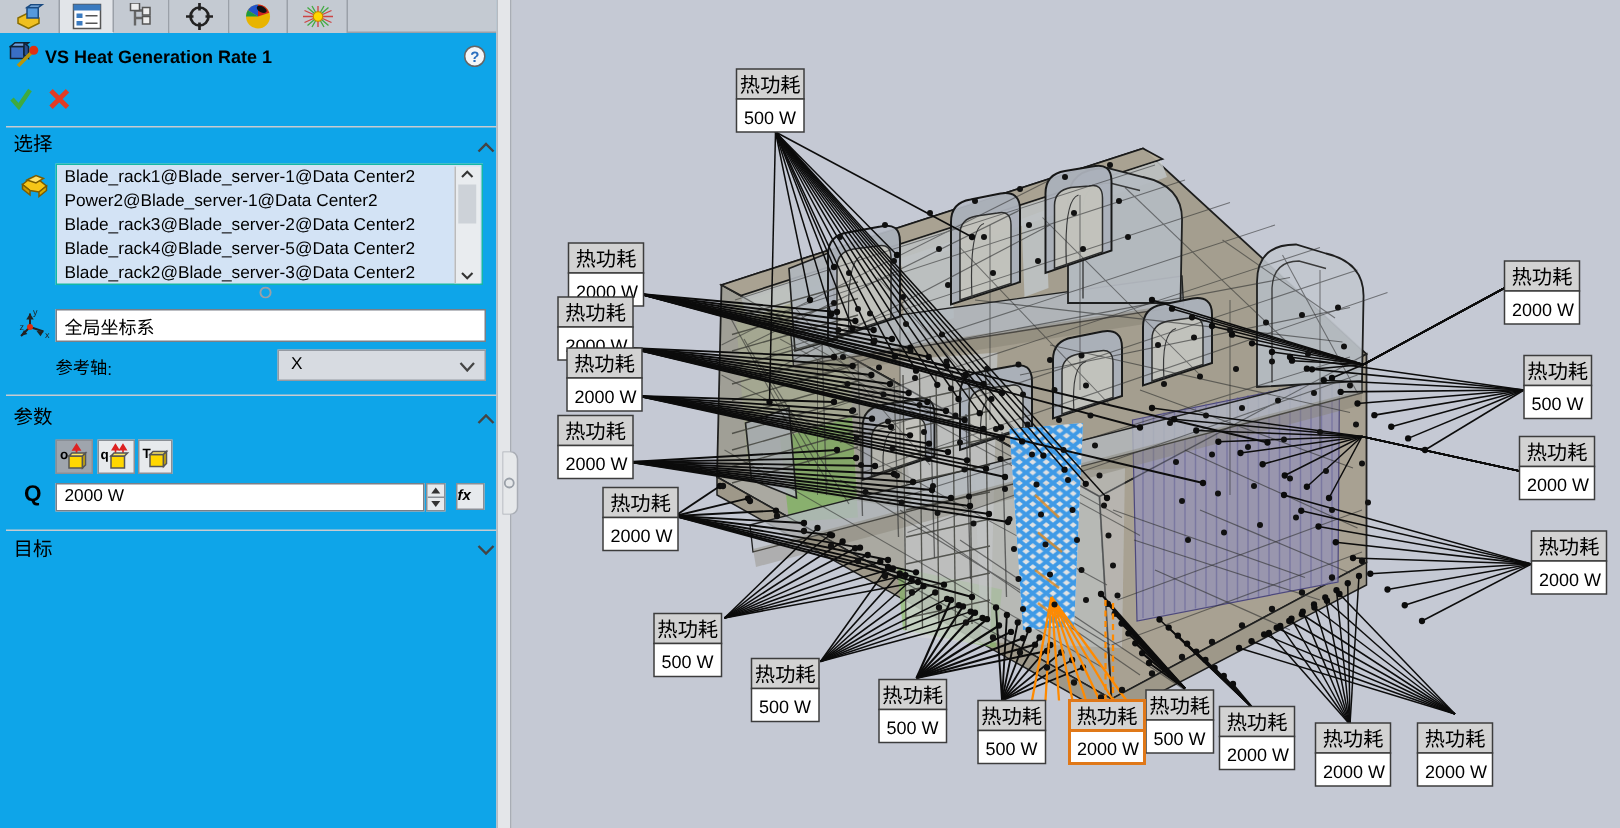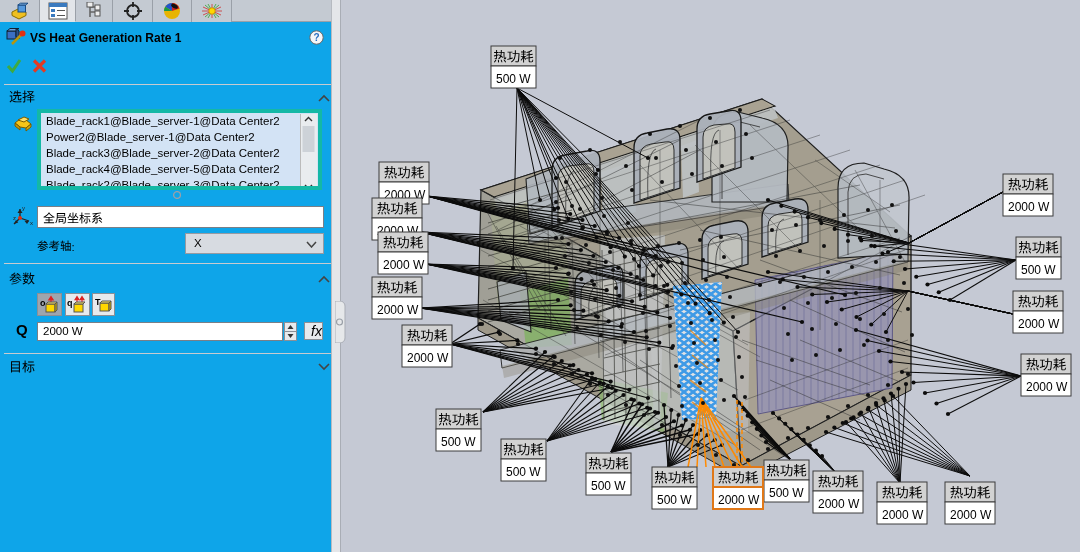--- a/index.html
+++ b/index.html
@@ -8,31 +8,31 @@
 #tabbar{height:22px;background:#c4cad2;display:flex;border-bottom:1px solid #9aa0a8}
 .tab{height:22px;border-right:1px solid #9aa0a8;display:flex;align-items:center;justify-content:center;background:#c4cad2}
 .tab.active{background:#e2e5e9;border-bottom:1px solid #e2e5e9}
 #title{position:absolute;left:30px;top:31px;font-size:12px;font-weight:bold;color:#000}
 #ticon{position:absolute;left:6px;top:28px}
 #help{position:absolute;left:309px;top:30px}
 #okx{position:absolute;left:6px;top:57px}
 .sep{position:absolute;left:4px;width:327px;border-top:1px solid #c8cbd0}
 .ghead{position:absolute;left:9px;font-weight:bold;color:#222}
 .chev{position:absolute;left:318px;width:12px;height:8px}
-#listbox{position:absolute;left:37px;top:109px;width:285px;height:81px;background:#d3e3f5;border:4px solid #14b8a6;overflow:hidden}
+#listbox{position:absolute;left:37px;top:109px;width:285px;height:81px;background:#d3e3f5;border:1px solid #14b8a6;overflow:hidden}
 .li{font-size:11.5px;color:#000;padding-left:5px;height:16px;line-height:16px;white-space:nowrap}
 #sbar{position:absolute;right:1px;top:1px;width:17px;height:78px;background:#e9ecef;border-left:1px solid #bbb}
 #cfield{position:absolute;left:37px;top:206px;width:287px;height:22px;background:#fff;border:1px solid #7a7f87;font-size:12px;line-height:20px;padding-left:5px}
 #axlbl{position:absolute;left:37px;top:237px}
 #axdd{position:absolute;left:185px;top:233px;width:139px;height:21px;background:#d7dbe1;border:1px solid #959aa2;font-size:11.5px;line-height:19px;padding-left:8px}
 .pbtn{position:absolute;top:293px;width:25px;height:23px;background:#e7eaed;border:1px solid #8a8f96}
 #qlbl{position:absolute;left:16px;top:321px;font-size:15px;font-weight:bold}
 #qfield{position:absolute;left:37px;top:322px;width:246px;height:19px;background:#fff;border:1px solid #7a7f87;font-size:11.5px;line-height:17px;padding-left:5px}
 #spin{position:absolute;left:284px;top:322px;width:13px;height:19px;border:1px solid #8a8f96;background:#e7eaed}
-#fxbtn{position:absolute;left:304px;top:322px;width:19px;height:18px;background:#e7eaed;border:1px solid #8a8f96;font-style:italic;font-weight:normal;font-size:14px;text-align:right;line-height:16px}
+#fxbtn{position:absolute;left:304px;top:322px;width:19px;height:18px;background:#e7eaed;border:1px solid #8a8f96;font-style:italic;font-weight:bold;font-size:10px;text-align:left;line-height:16px}
 #splitter{position:absolute;left:331px;top:0;width:10px;height:552px;background:#e4e6e9;border-left:1px solid #b6bac0;border-right:1px solid #a9adb5}
 #vpdiv{position:absolute;left:341px;top:0;width:739px;height:552px}
 </style></head>
 <body>
 <svg width="0" height="0" style="position:absolute">
     <defs>
       <symbol id="g70ed" viewBox="0 0 1000 1000">
         <path d="M343 769C355 829 363 907 363 954L437 943C436 897 425 821 412 762ZM549 767C575 826 600 904 610 952L684 936C674 889 646 812 619 754ZM756 762C806 824 863 910 887 964L958 931C931 878 872 794 822 734ZM174 740C141 809 88 886 43 933L113 962C159 910 210 829 244 759ZM216 41V180H66V250H216V404L46 448L64 520L216 477V629C216 641 211 645 198 645C186 645 144 646 98 645C108 664 117 692 120 712C185 712 226 711 251 699C277 688 286 668 286 629V457L414 421L405 353L286 385V250H403V180H286V41ZM566 39 564 184H428V249H561C558 315 552 373 541 423L458 374L421 426C453 444 487 466 522 488C494 563 447 619 368 661C384 673 406 699 416 715C499 669 551 608 583 528C630 560 673 592 701 616L740 557C708 530 658 496 604 462C620 401 628 331 632 249H767C764 545 763 720 882 719C940 719 963 687 972 572C954 567 928 555 913 543C910 625 902 653 885 653C831 653 831 498 839 184H635L638 39Z"></path>
       </symbol>
       <symbol id="g529f" viewBox="0 0 1000 1000">

